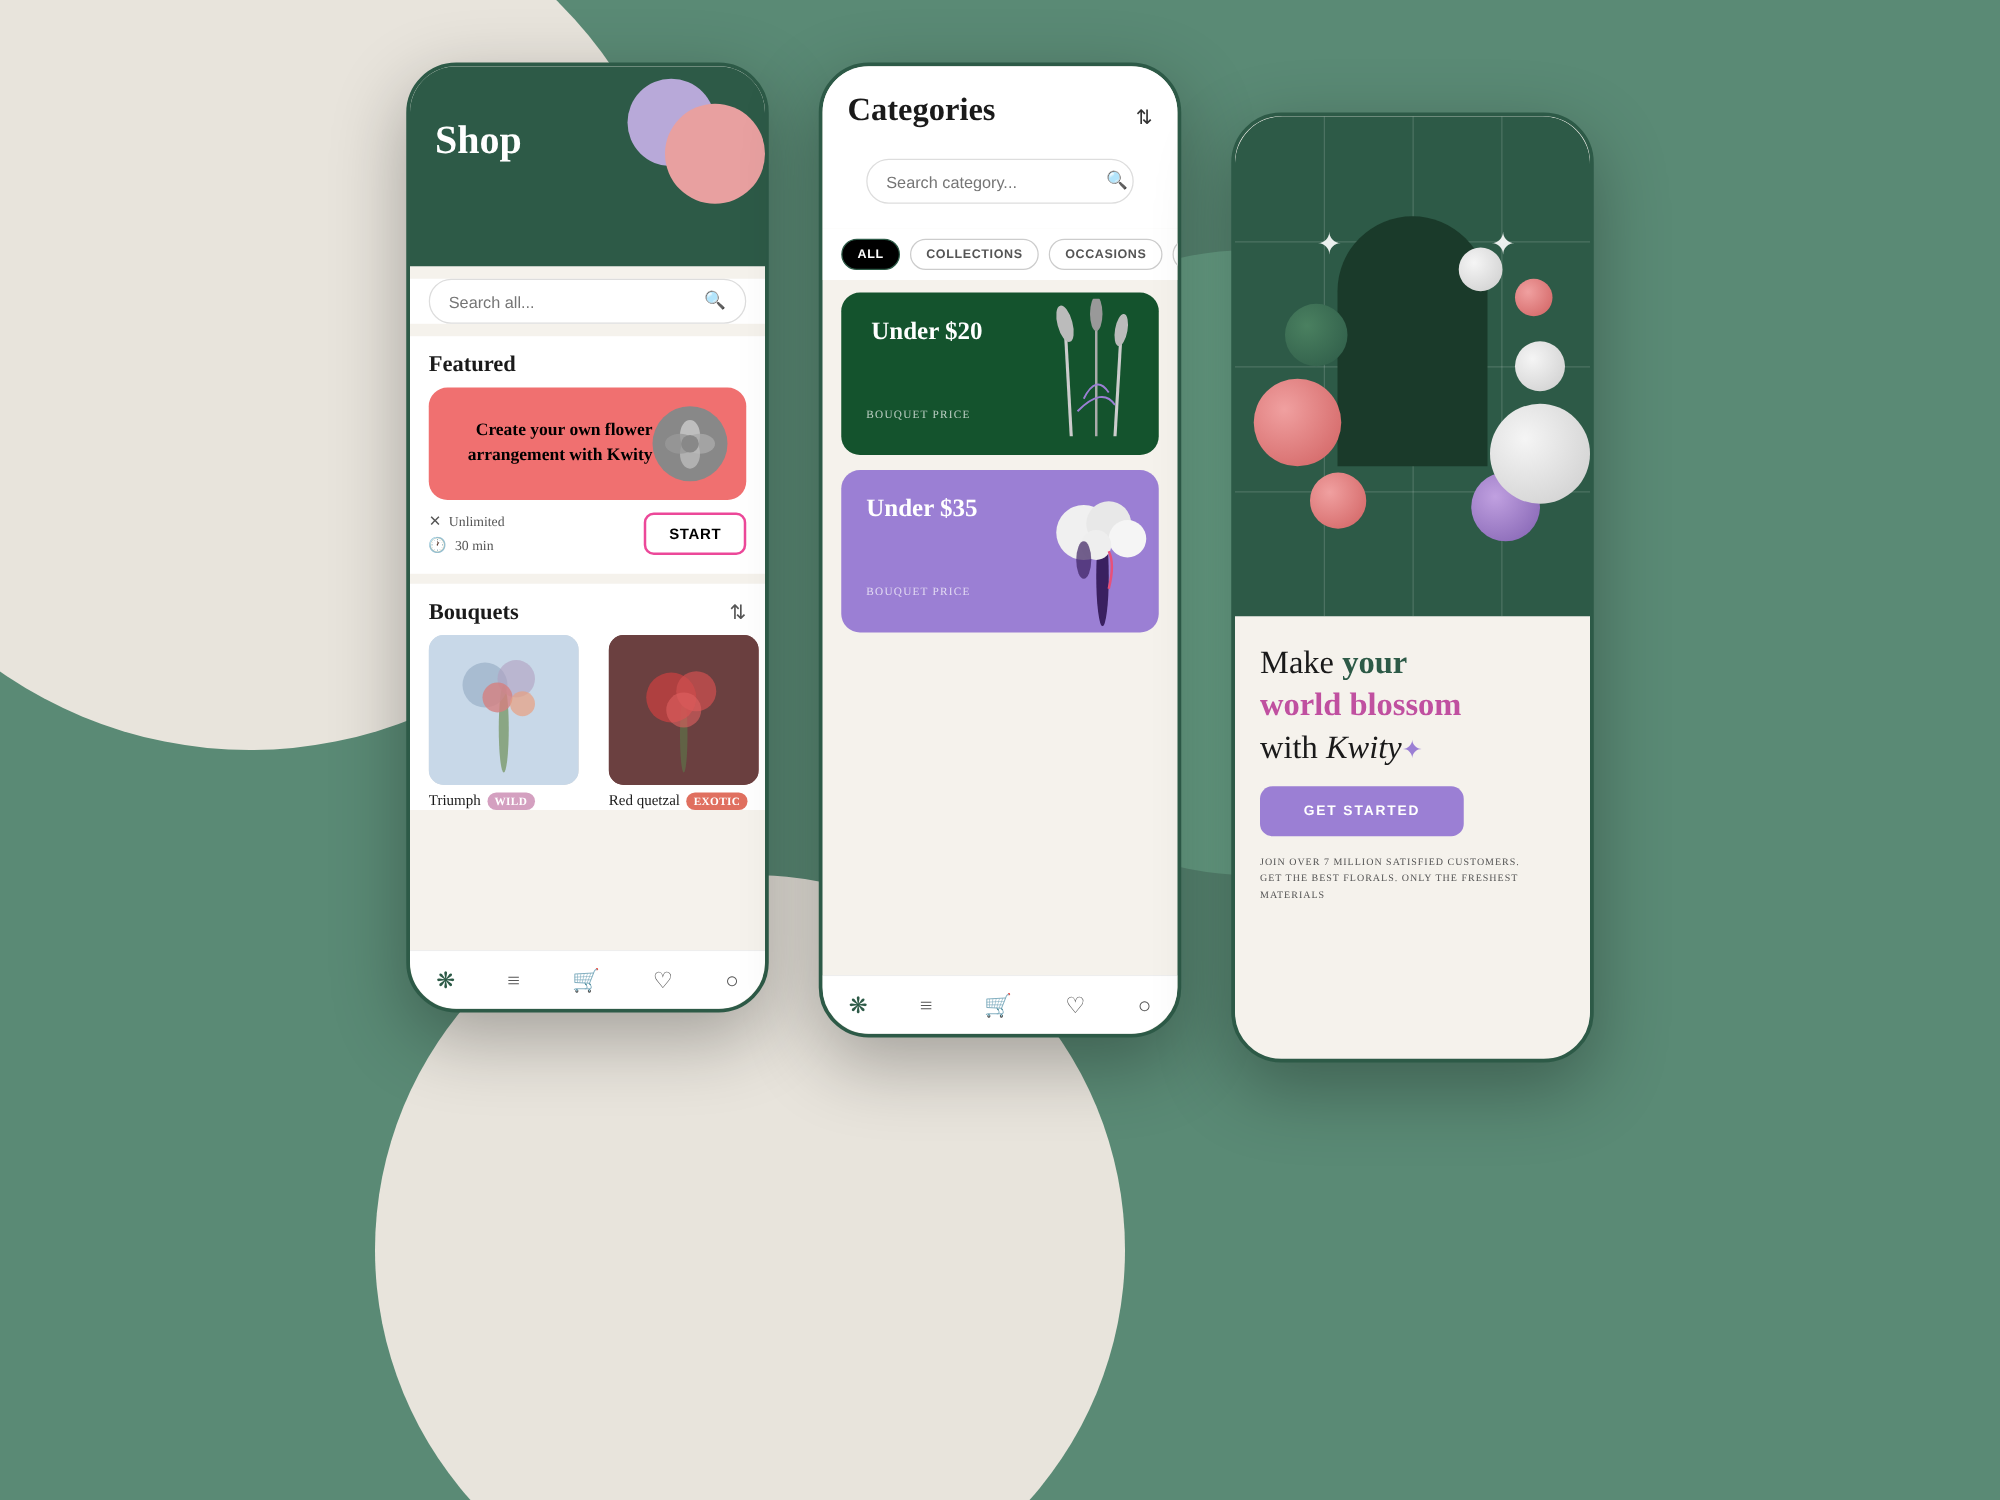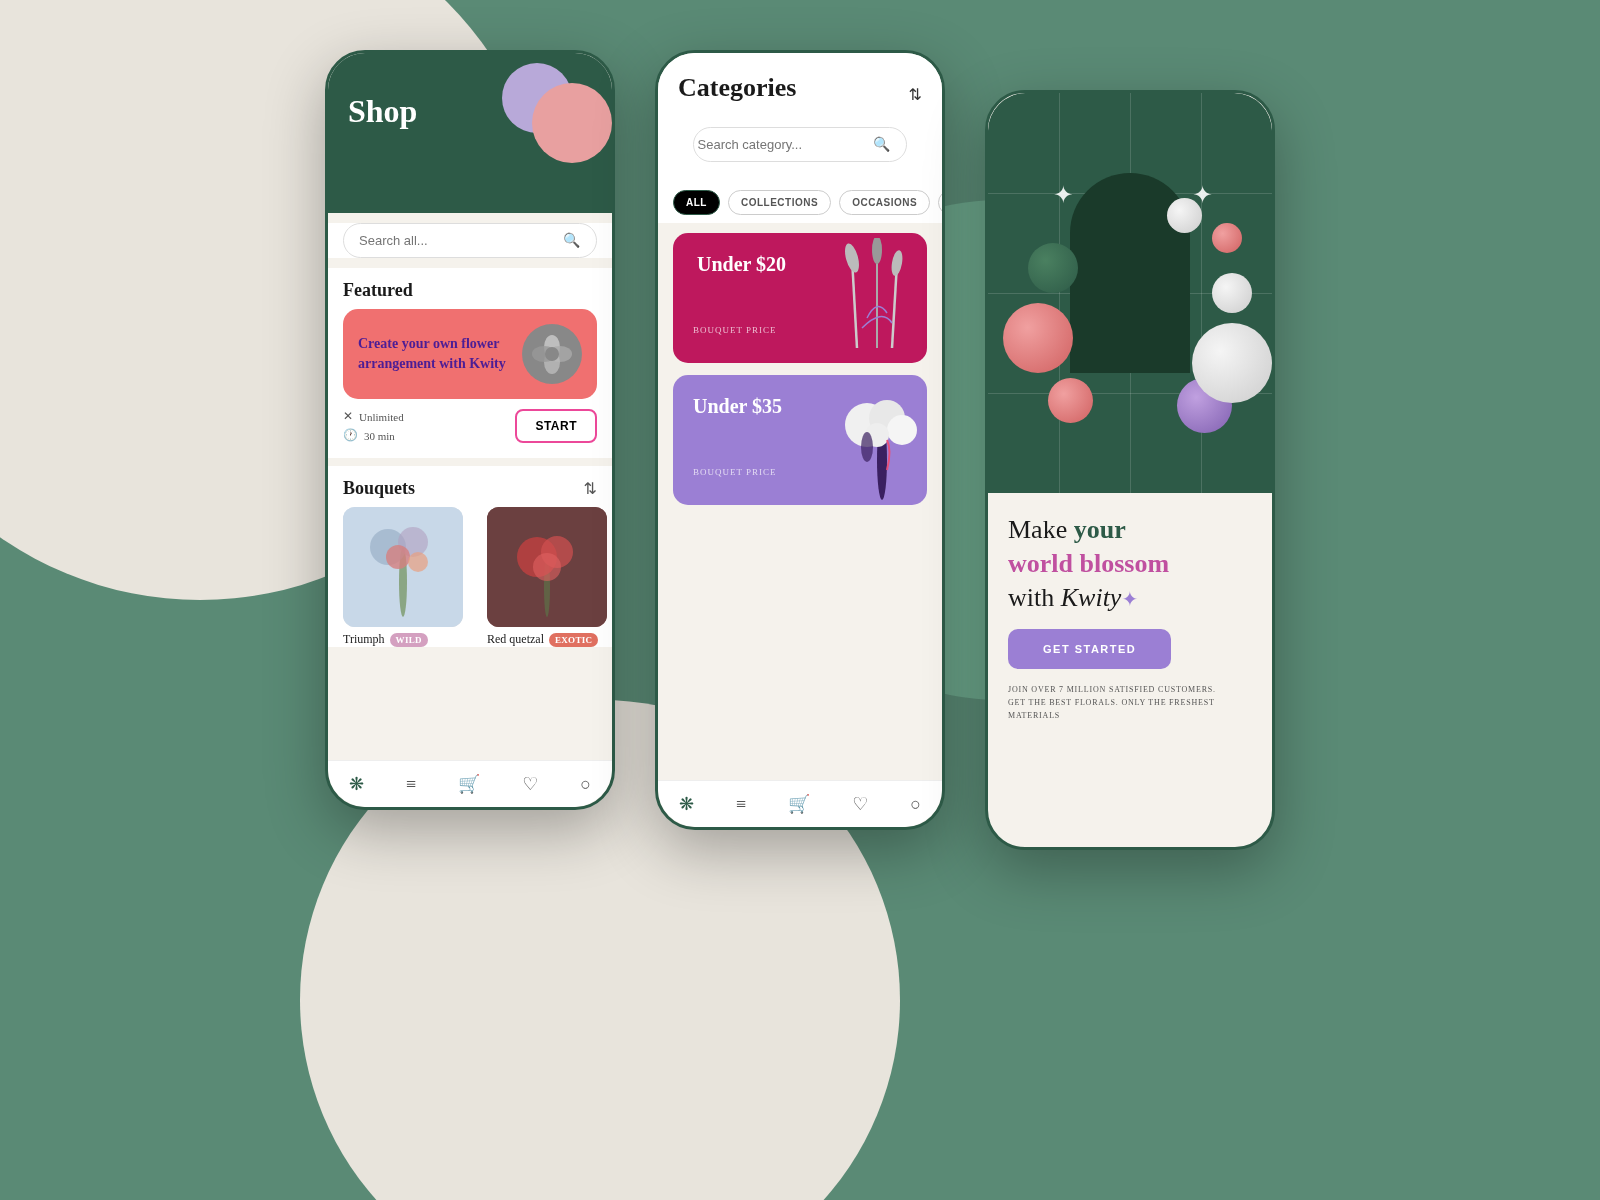--- a/index.html
+++ b/index.html
@@ -102,21 +102,20 @@
       z-index: 2;
     }
     .search-bar {
       background: white;
       border-radius: 25px;
       padding: 8px 15px;
       display: flex;
       align-items: center;
       margin: 10px 15px;
       border: 1px solid #ddd;
-      justify-content: flex-end;
     }
     .search-bar input {
       border: none;
       outline: none;
       background: transparent;
       flex: 1;
       font-size: 13px;
       color: #999;
     }
     .search-icon-char { color: #999; font-size: 14px; }
@@ -133,25 +132,26 @@
       margin: 0 15px;
       background: #f07070;
       border-radius: 15px;
       padding: 15px;
       display: flex;
       align-items: center;
       position: relative;
       overflow: hidden;
     }
     .featured-text {
-      color: #4c1d95;
+      color: #000000;
       font-size: 14px;
       font-weight: bold;
       line-height: 1.4;
       flex: 1;
+      text-align: right;
     }
     .featured-flower {
       width: 60px;
       height: 60px;
       background: #888;
       border-radius: 50%;
       flex-shrink: 0;
       display: flex;
       align-items: center;
       justify-content: center;
@@ -290,21 +290,21 @@
     }
     .cat-card {
       border-radius: 15px;
       padding: 20px 20px;
       display: flex;
       align-items: flex-start;
       position: relative;
       overflow: hidden;
       height: 130px;
     }
-    .cat-card-green { background: #be185d; padding-left: 24px; }
+    .cat-card-green { background: #14532d; padding-left: 24px; }
     .cat-card-purple { background: #9b7fd4; }
     .cat-card-pink { background: #e8706a; }
 
     .cat-card-title {
       font-size: 20px;
       font-weight: bold;
       color: white;
       z-index: 2;
     }
     .cat-card-sub {

